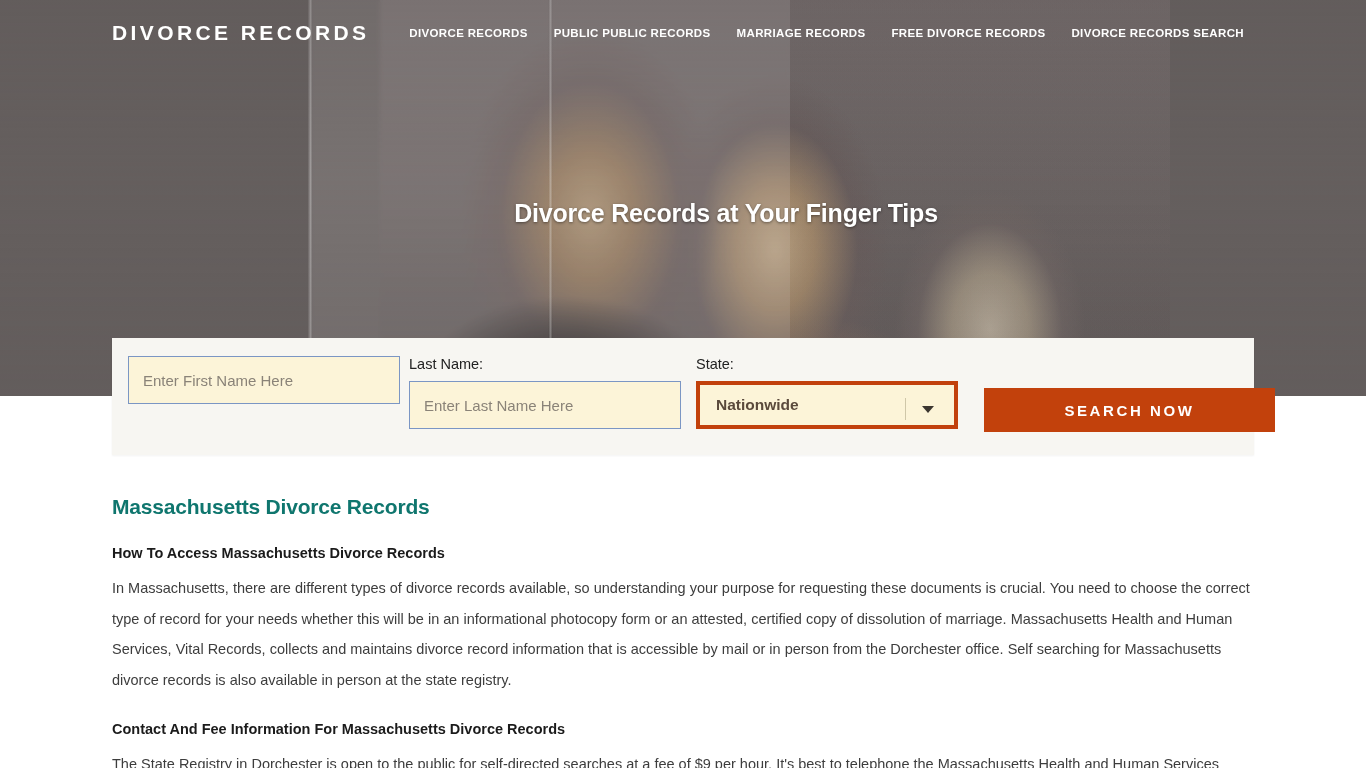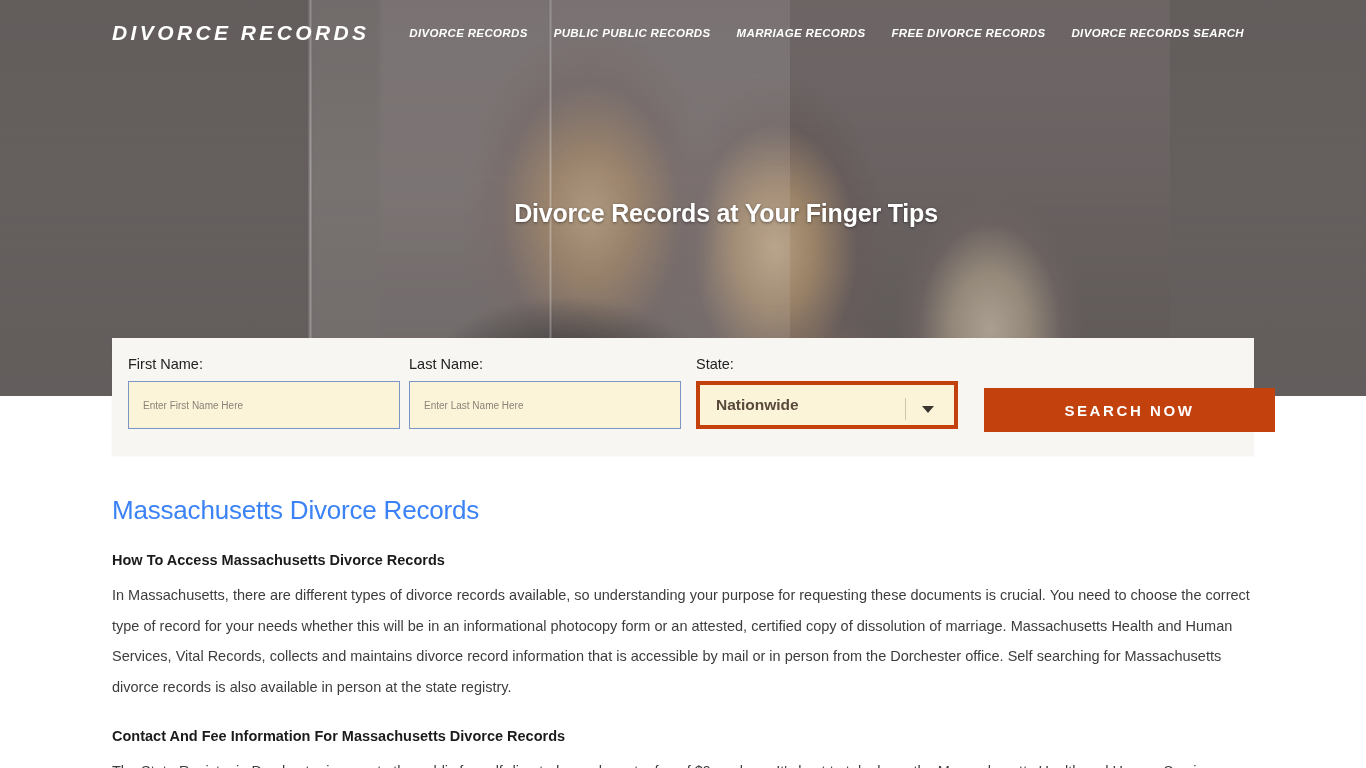--- a/index.html
+++ b/index.html
@@ -82,21 +82,20 @@
     background: linear-gradient(180deg, rgba(92,86,86,0.30) 0%, rgba(92,86,86,0.10) 45%, rgba(92,86,86,0.28) 100%);
   }
 
   .topbar {
     position: absolute;
     left: 0; top: 0;
     width: 1366px;
     height: 70px;
     display: flex;
     align-items: center;
-    font-style: italic;
   }
   .logo {
     position: absolute;
     left: 112px;
     top: 21px;
     color: #ffffff;
     font-size: 21px;
     font-weight: 700;
     letter-spacing: 3.4px;
   }
@@ -150,21 +149,21 @@
     color: #222222;
     font-size: 14.5px;
     margin-bottom: 9px;
   }
   .field-input {
     width: 272px;
     height: 48px;
     background: #fcf4d8;
     border: 1px solid #7b96c4;
     font-family: "Liberation Sans", sans-serif;
-    font-size: 10px;
+    font-size: 15px;
     color: #777168;
     padding: 0 14px;
     outline: none;
   }
   .field-input::placeholder { color: #8a8378; opacity: 1; }
   .field.f-first { left: 16px; }
   .field.f-last  { left: 297px; }
   .field.f-state { left: 584px; }
 
   .select-box {
@@ -218,23 +217,23 @@
   }
 
   
   .content {
     position: absolute;
     left: 112px;
     top: 495px;
     width: 1140px;
   }
   .page-title {
-    font-size: 26px;
-    font-weight: 400;
-    color: #3b82f6;
+    font-size: 21px;
+    font-weight: 700;
+    color: #0f766e;
     letter-spacing: -0.2px;
   }
   .sub-head {
     font-size: 14.5px;
     font-weight: 700;
     color: #1b1b1b;
     margin-top: 26px;
   }
   .para {
     margin-top: 12px;
@@ -267,21 +266,20 @@
       <span class="nav-item">DIVORCE RECORDS SEARCH</span>
     </nav>
   </div>
 
   <h1 class="hero-title">Divorce Records at Your Finger Tips</h1>
 </div>
 
 <div class="form-panel">
 
   <div class="field f-first">
-    <div class="field-label">First Name:</div>
     <input class="field-input" type="text" placeholder="Enter First Name Here" style="">
   </div>
 
   <div class="field f-last">
     <div class="field-label">Last Name:</div>
     <input class="field-input" type="text" placeholder="Enter Last Name Here" style="">
   </div>
 
   <div class="field f-state">
     <div class="field-label">State:</div>

